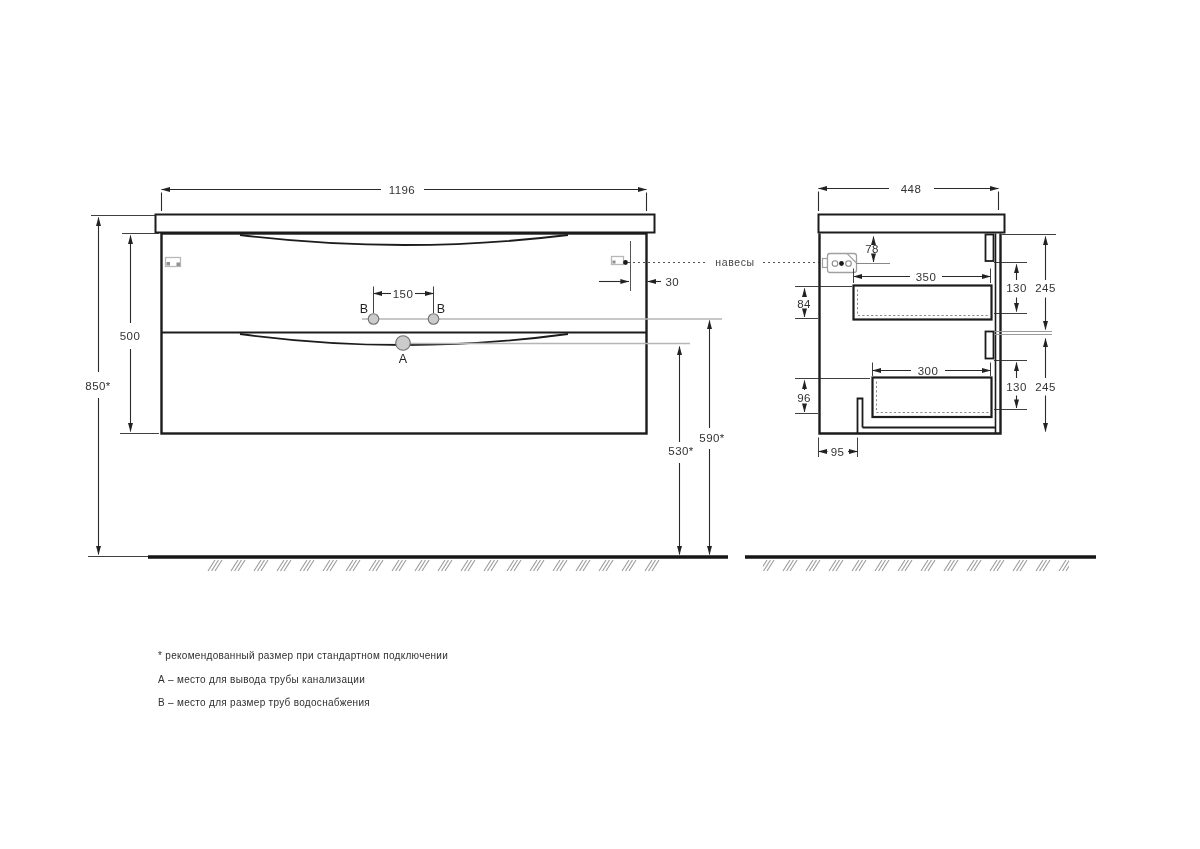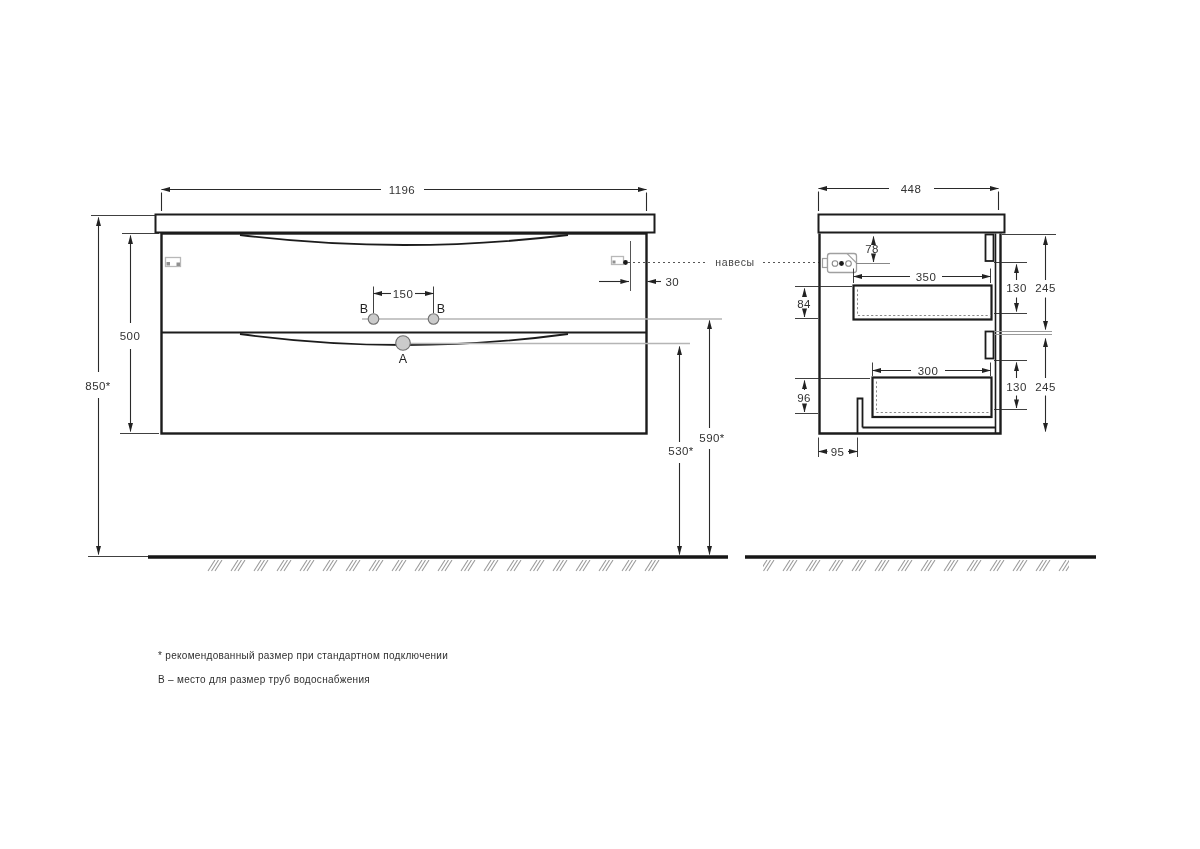--- a/index.html
+++ b/index.html
@@ -208,15 +208,16 @@
   <g>
     <line x1="148" y1="557" x2="728" y2="557" stroke="#161616" stroke-width="3.4"></line>
     <line x1="745" y1="557" x2="1096" y2="557" stroke="#161616" stroke-width="3.4"></line>
     <rect x="202" y="560" width="460" height="12" fill="url(#hatch)"></rect>
     <rect x="763" y="560" width="306" height="12" fill="url(#hatch)"></rect>
   </g>
 </svg>
 
 <div class="notes">
   <div>* рекомендованный размер при стандартном подключении</div>
+  <div>А – место для вывода трубы канализации</div>
   <div>В – место для размер труб водоснабжения</div>
 </div>
 </div>
 
 </body></html>

